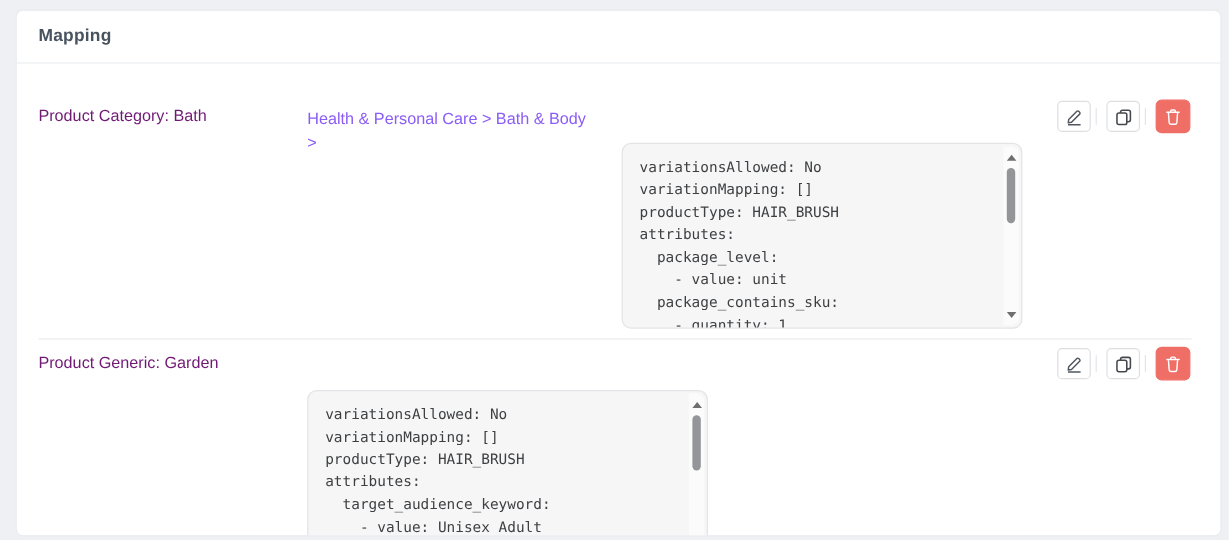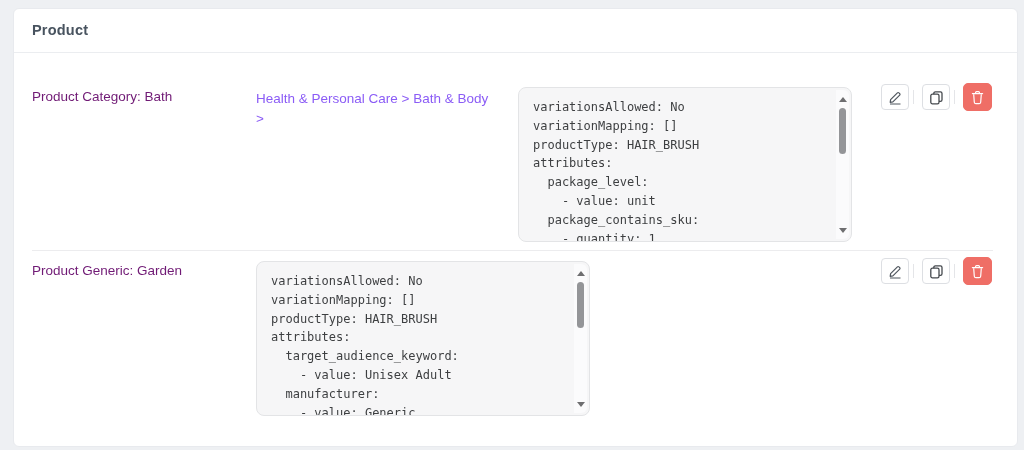--- a/index.html
+++ b/index.html
@@ -57,20 +57,21 @@
   }
   .code-box {
     position: relative;
     width: 334px;
     height: 155px;
     flex: none;
     background: #f6f6f7;
     border: 1px solid #e3e4e6;
     border-radius: 8px;
     overflow: hidden;
+    margin-top: 32px;
   }
   .code-box pre {
     font-family: "DejaVu Sans Mono", monospace;
     font-size: 12px;
     line-height: 18.8px;
     color: #3d3f41;
     padding: 10px 14px;
     white-space: pre;
   }
   
@@ -137,21 +138,21 @@
     margin: 6px 4px 0 4px;
   }
   .icon-btn + .btn-sep, .btn-sep + .icon-btn { margin-left: 4px; }
 </style>
 </head>
 <body>
 
 <div class="card">
 
   <div class="card-header">
-    <div class="card-title">Product</div>
+    <div class="card-title">Mapping</div>
   </div>
 
   <div class="row first">
     <div class="col-label">Product Category: Bath</div>
     <div class="col-path">
       <div>Health &amp; Personal Care &gt; Bath &amp; Body &gt;</div>
     </div>
     <div class="code-box">
       <pre>variationsAllowed: No
 variationMapping: []

